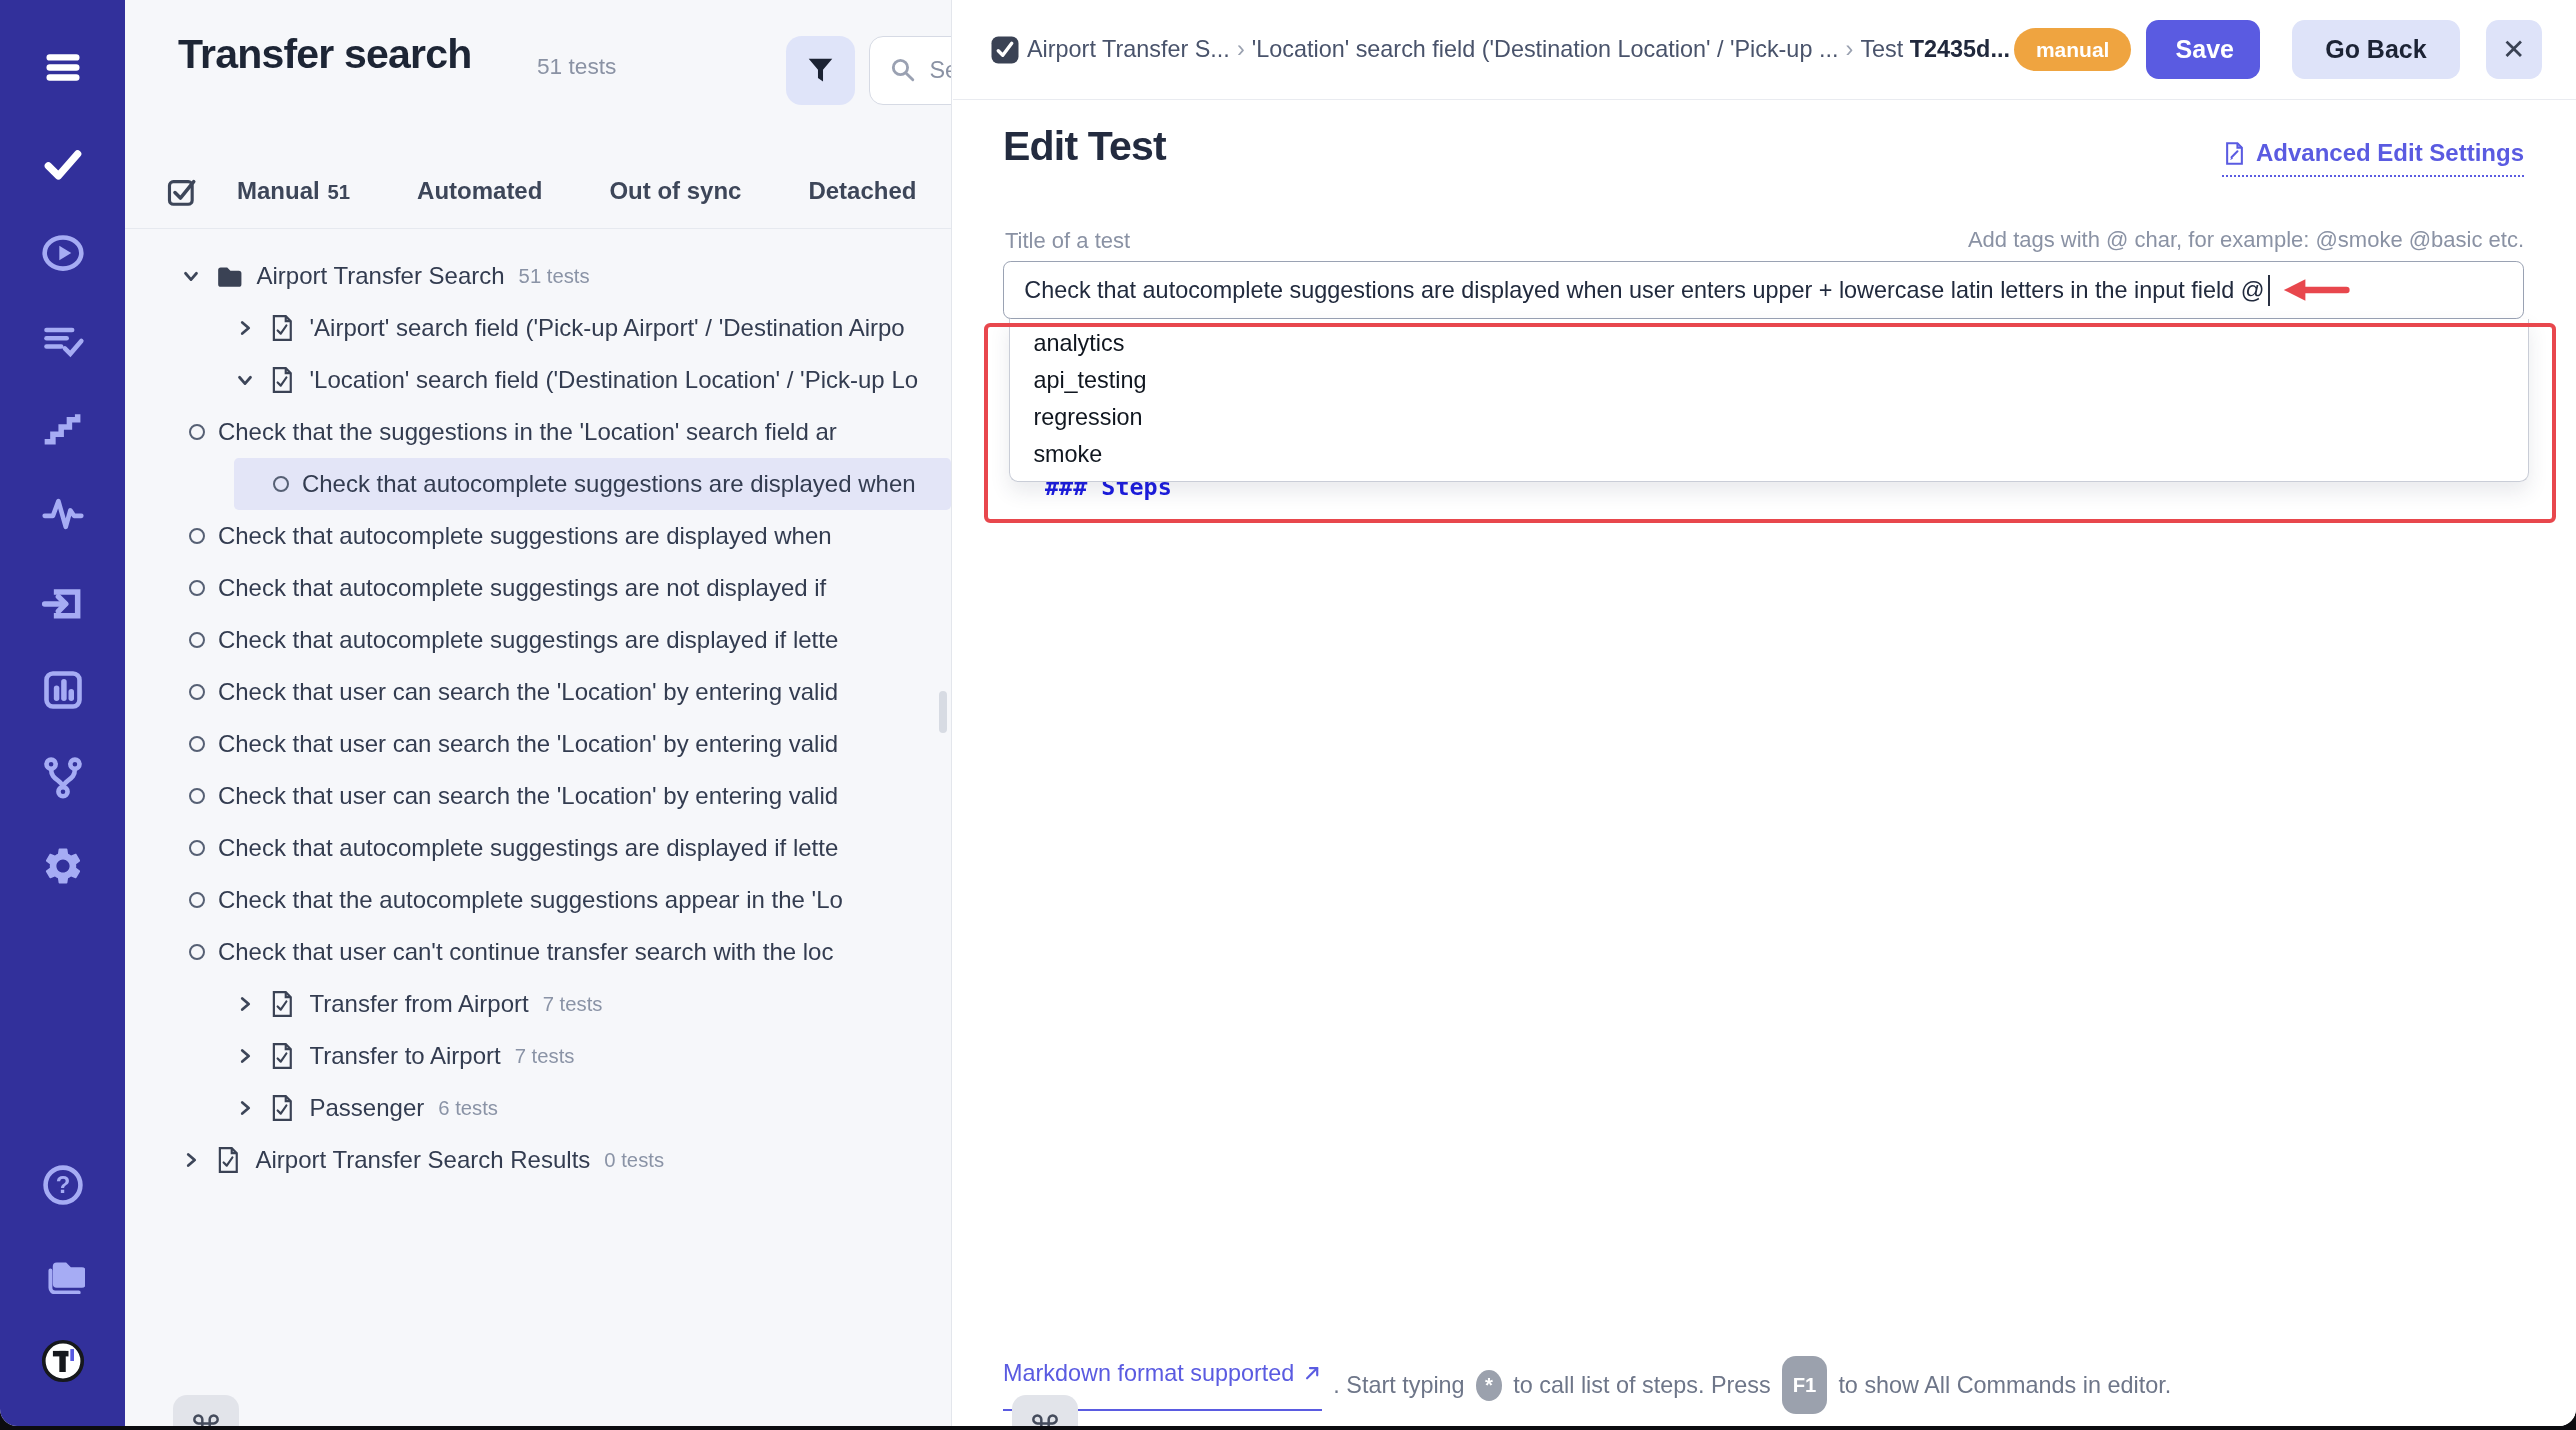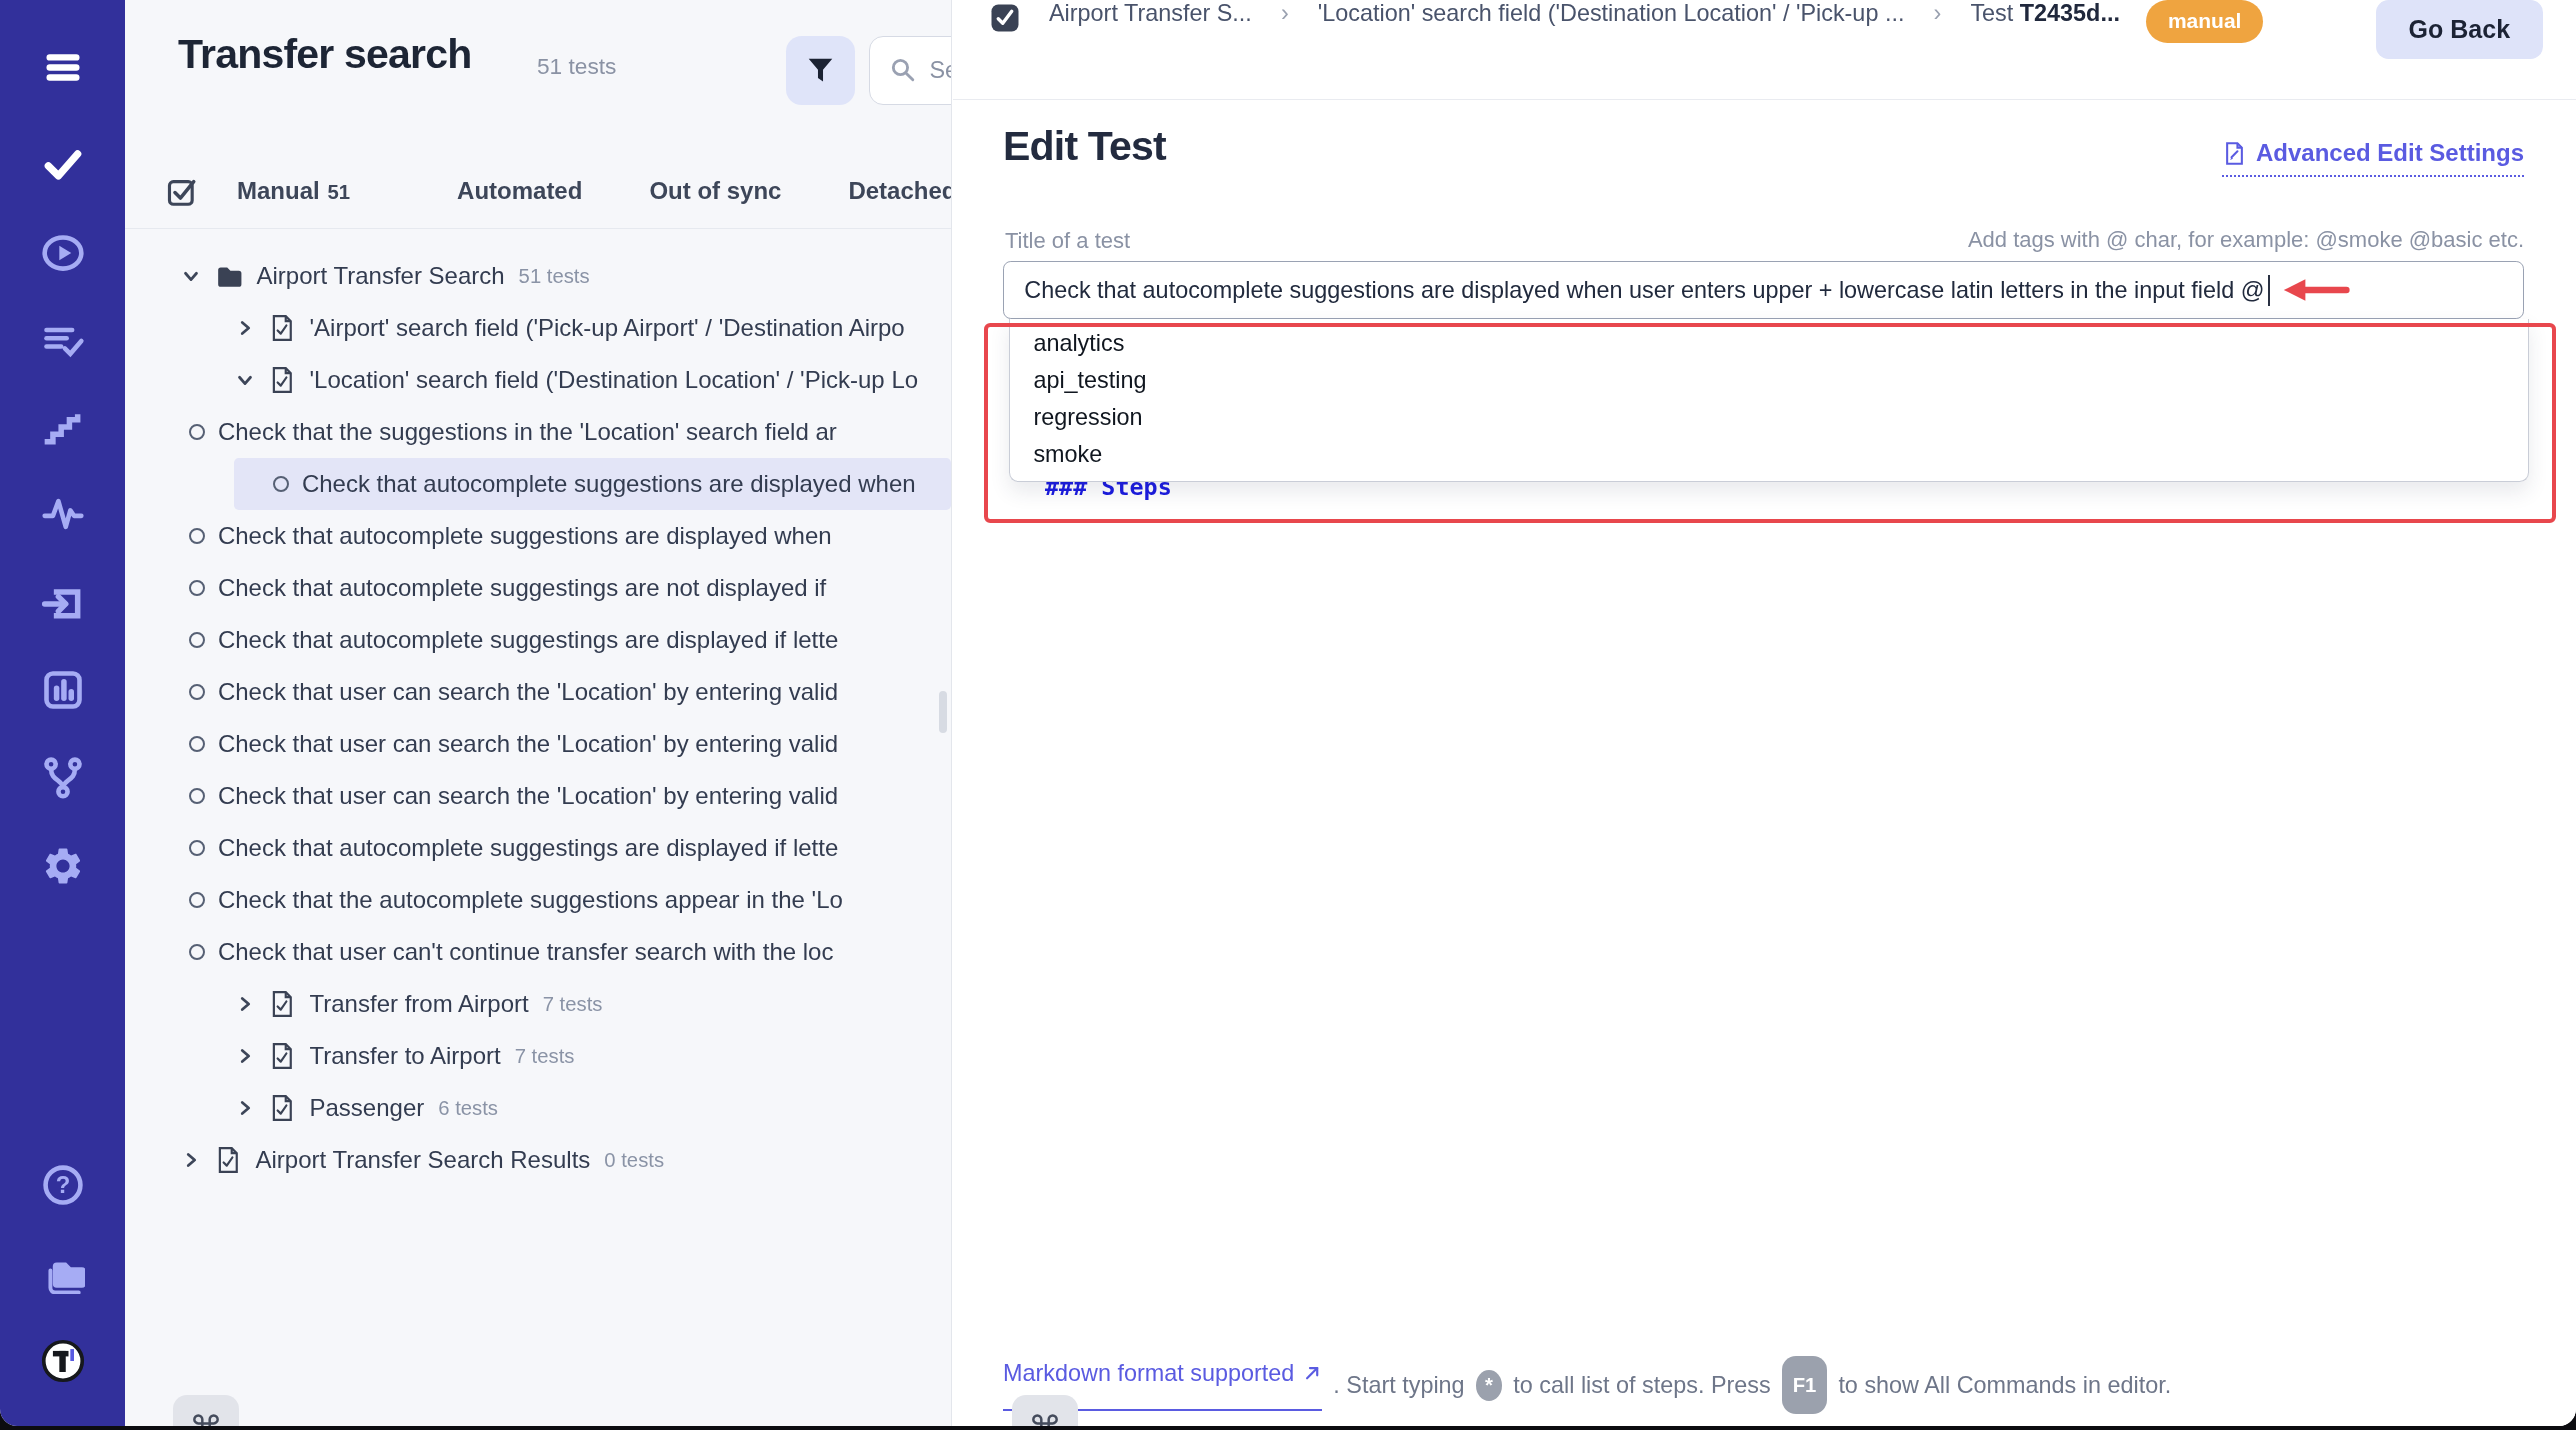--- a/index.html
+++ b/index.html
@@ -34,21 +34,21 @@
   .lv-test.selected{margin-left:109px;padding-left:39px;background:#e3e5f7;border-radius:4.7px;}
   .bullet{width:16.4px;height:16.4px;border:2.3px solid #566074;border-radius:50%;box-sizing:border-box;flex:none;}
   .chev{flex:none;display:flex;margin-right:11px;}
   .ticon{flex:none;display:flex;}
   .scroll-thumb{position:absolute;right:3.9px;top:691px;width:7.8px;height:42px;background:#d7dbe3;border-radius:4.7px;}
   .cmd-badge{position:absolute;width:66px;height:66px;background:#e2e4ea;border-radius:14px;
              display:flex;align-items:center;justify-content:center;font-size:34px;color:#444b5c;}
   
   .editor{position:absolute;left:953px;top:0;bottom:0;right:0;background:#fff;z-index:20;}
   .ed-header{position:absolute;left:0;top:0;right:0;height:100px;border-bottom:1.6px solid #e9ebf0;
-             display:flex;align-items:flex-start;padding:0 34px;box-sizing:border-box;gap:26px;}
+             display:flex;align-items:center;padding:0 34px;box-sizing:border-box;gap:4px;}
   .crumb{font-size:23.4px;color:#49536b;white-space:nowrap;}
   .crumb-sep{font-size:23.4px;color:#9aa1b0;margin:0 3.1px;}
   .crumb b{color:#20283c;font-weight:700;}
   .badge-manual{background:#efa440;color:#fff;font-size:21px;font-weight:600;border-radius:780px;
                 padding:9.4px 22px;white-space:nowrap;}
   .btn-save{display:flex;align-items:stretch;background:#5a5be1;border-radius:12.5px;height:59px;overflow:hidden;margin-left:6.2px;}
   .btn-save .txt{display:flex;align-items:center;padding:0 30px;color:#fff;font-size:25px;font-weight:600;}
   .btn-save .sep{width:1.6px;background:rgba(255,255,255,.3);margin:11px 0;}
   .btn-goback{background:#dee3f9;color:#1c2335;font-size:25px;font-weight:600;border-radius:12.5px;height:59px;
               display:flex;align-items:center;padding:0 33px;margin-left:28px;white-space:nowrap;}
@@ -203,21 +203,21 @@
       <div style="margin-left:39px;display:flex">
         <svg viewBox="0 0 46 46" width="36" height="36">
             <rect x="7" y="11" width="29" height="29" rx="5" fill="none" stroke="#3d4659" stroke-width="4"></rect>
             <polyline points="14,25 21,32 38,11" fill="none" stroke="#3d4659" stroke-width="4.5" stroke-linecap="round" stroke-linejoin="round"></polyline>
           </svg>
       </div>
       <div class="tab" style="margin-left:37px">
         <span>Manual</span>
         <span class="cnt">51</span>
       </div>
-      <div class="tab" style="margin-left:107px">Automated</div>
+      <div class="tab" style="margin-left:67px">Automated</div>
       <div class="tab" style="margin-left:67px">Out of sync</div>
       <div class="tab" style="margin-left:67px">Detached</div>
 
     </div>
 
     <div class="tree">
 
       <div class="trow lv-root">
         <span class="chev">
             <svg viewBox="0 0 24 24" width="22" height="22">

